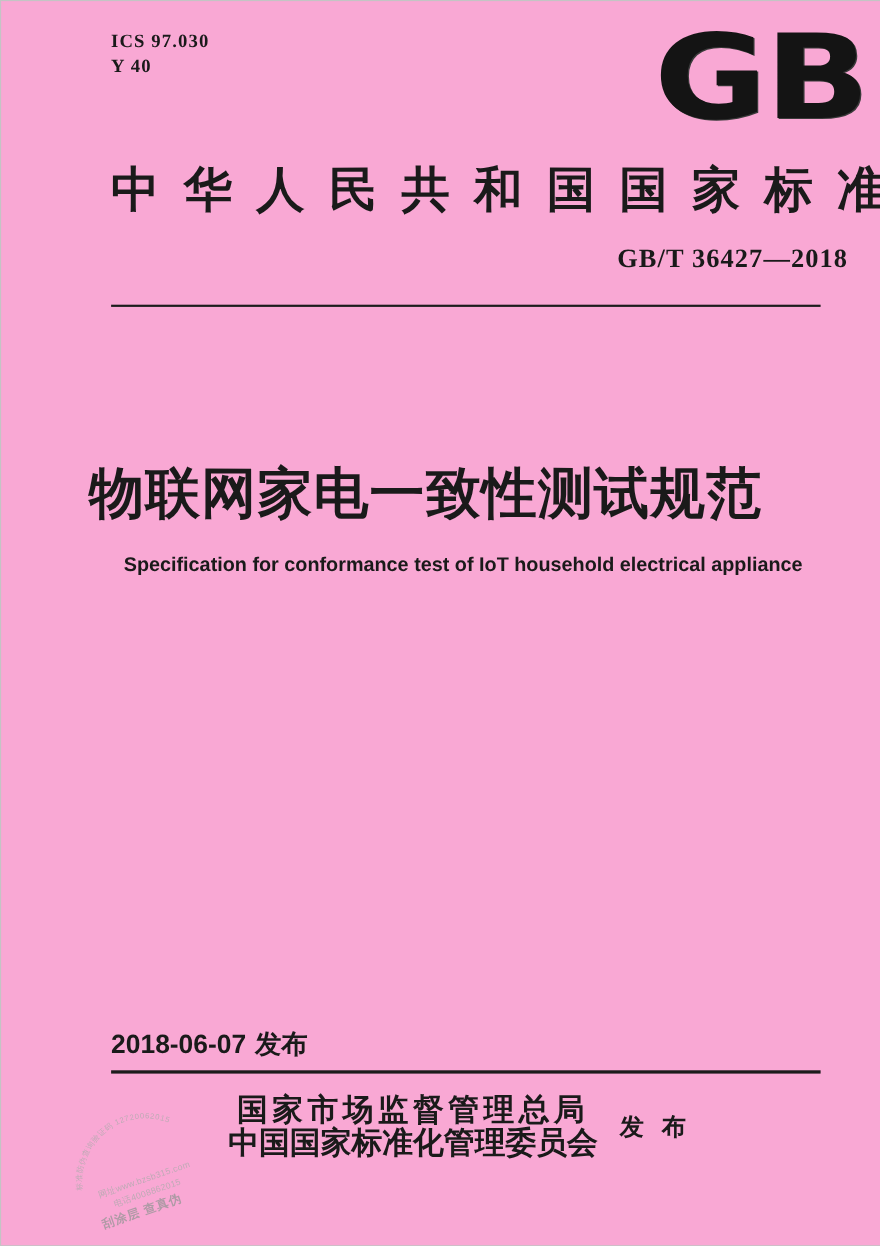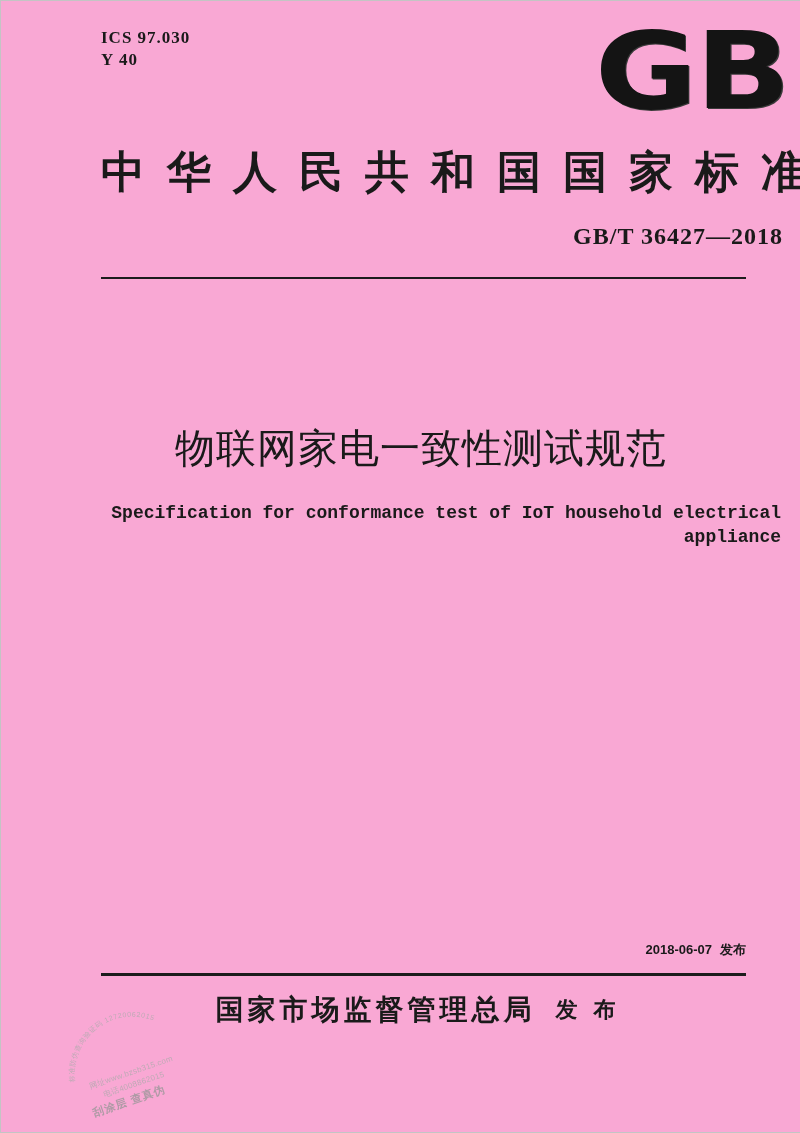--- a/index.html
+++ b/index.html
@@ -36,49 +36,49 @@
   .heading-cn{
     position:absolute;left:100px;top:148px;
     font-family:"Liberation Serif","DejaVu Serif",serif;
     font-weight:bold;
     font-size:44px;line-height:48px;
     letter-spacing:22px;
     white-space:nowrap;
   }
   
   .std-number{
-    position:absolute;right:58px;top:220px;
+    position:absolute;right:70px;top:220px;
     font-family:"Liberation Serif","DejaVu Serif",serif;
     font-weight:bold;font-size:24px;line-height:30px;
     letter-spacing:1px;
   }
   .rule{position:absolute;left:100px;width:645px;background:#1c1c1c;}
   .rule-top{top:276px;height:2px;}
   .rule-bottom{top:972px;height:3px;}
   
   .title-cn{
     position:absolute;left:80px;top:424px;width:680px;
-    text-align:center;
+    text-align:left;
     font-family:"DejaVu Sans","Liberation Sans",sans-serif;
-    font-weight:normal;font-size:40px;line-height:46px;
+    font-weight:bold;font-size:50px;line-height:46px;
     letter-spacing:1px;
     white-space:nowrap;
   }
   .title-en{
     position:absolute;left:60px;top:500px;width:720px;
-    text-align:right;
-    font-family:Liberation Mono, monospace;
+    text-align:center;
+    font-family:Liberation Sans, sans-serif;
     font-weight:bold;font-size:18px;line-height:24px;
   }
   
   .dates-row{
     position:absolute;left:100px;top:936px;width:645px;
-    display:flex;justify-content:flex-end;
+    display:flex;justify-content:flex-start;
     font-family:"Liberation Sans","DejaVu Sans",sans-serif;
-    font-weight:bold;font-size:13px;line-height:26px;
+    font-weight:bold;font-size:24px;line-height:26px;
   }
   .dates-row .d-label{margin-left:8px;}
   
   .issuer-block{
     position:absolute;left:100px;top:994px;width:645px;
     display:flex;align-items:center;justify-content:center;
   }
   .issuer-names{
     text-align:center;
     font-family:"Liberation Serif","DejaVu Serif",serif;
@@ -133,20 +133,21 @@
     <span>
       <span>2018-06-07</span><span class="d-label">发布</span>
     </span>
   </div>
 
   <div class="rule rule-bottom"></div>
 
   <div class="issuer-block">
     <div class="issuer-names">
       <div class="issuer-line1">国家市场监督管理总局</div>
+      <div class="issuer-line2">中国国家标准化管理委员会</div>
     </div>
     <div class="publish-label">发布</div>
   </div>
 
   <svg class="stamp" viewBox="0 0 150 135" xmlns="http://www.w3.org/2000/svg">
     <defs>
       <path id="stamp-arc" d="M 16 74 A 58 58 0 0 1 128 58" fill="none"></path>
     </defs>
     <text class="arc-t">
       <textPath href="#stamp-arc">标准防伪查询验证码 12720062015</textPath>

